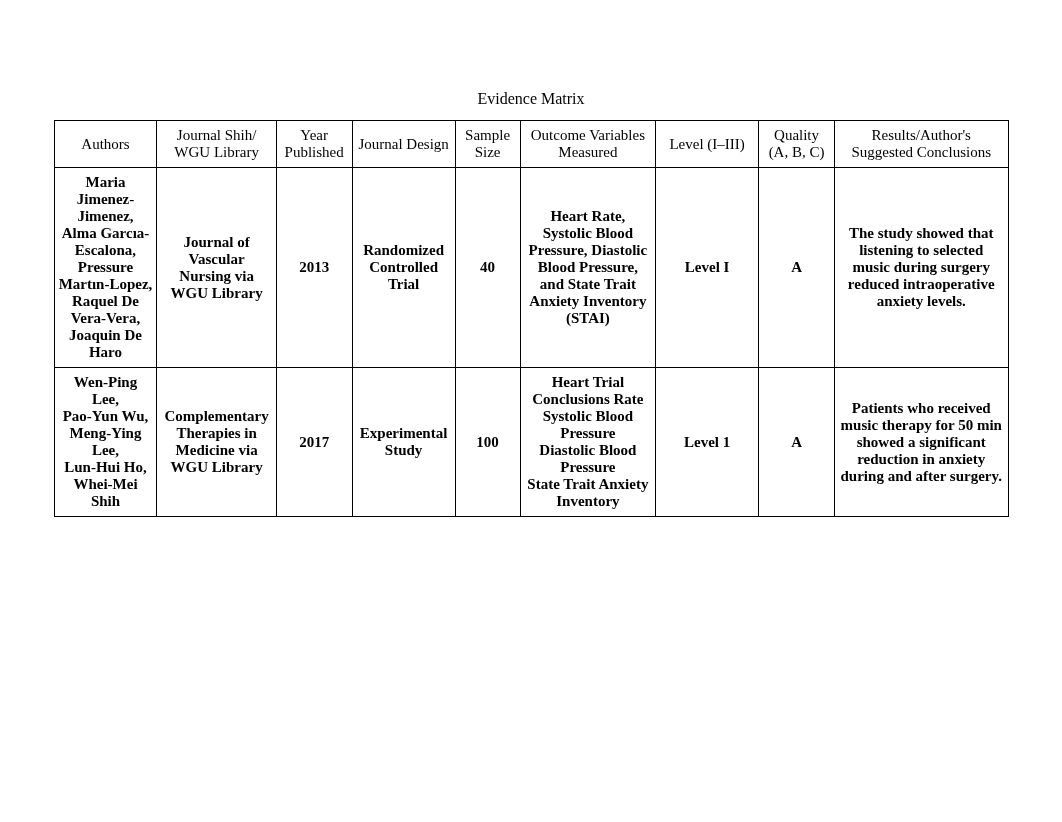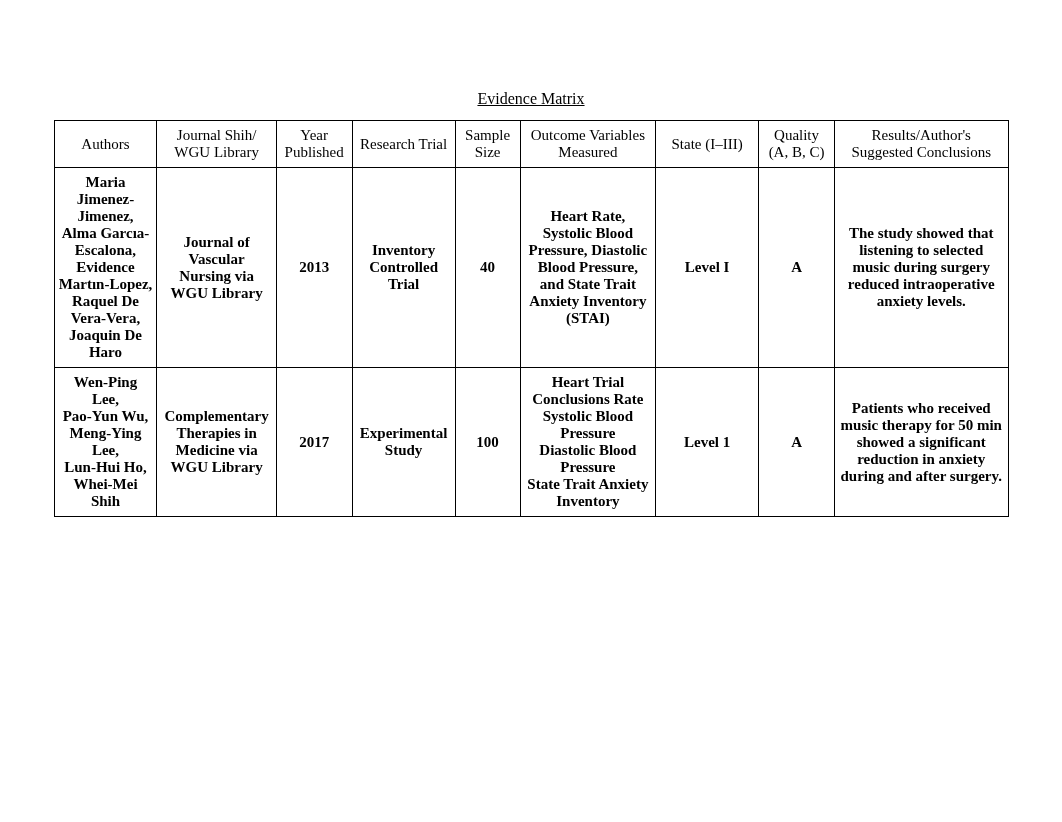--- a/index.html
+++ b/index.html
@@ -9,21 +9,20 @@
     padding: 40px;
     width: 1062px;
     box-sizing: border-box;
     color: #000;
   }
   .title {
     text-align: center;
     font-size: 16px;
     margin-bottom: 12px;
     margin-top: 50px;
-    text-decoration: underline;
   }
   table {
     border-collapse: collapse;
     margin: 0 auto;
     width: 955px;
     table-layout: fixed;
   }
   th, td {
     border: 1px solid #000;
     padding: 6px 4px;
@@ -64,43 +63,43 @@
     <col class="col-results">
   </colgroup>
   <thead>
     <tr>
       <th>Authors</th>
       <th class="cell-lines">
           <span>Journal Shih/</span>
           <span>WGU Library</span>
         </th>
       <th>Year Published</th>
-      <th>Research Trial</th>
+      <th>Journal Design</th>
       <th>Sample Size</th>
       <th>Outcome Variables Measured</th>
-      <th>State (I–III)</th>
+      <th>Level (I–III)</th>
       <th class="cell-lines">
           <span>Quality</span>
           <span>(A, B, C)</span>
         </th>
       <th>Results/Author's Suggested Conclusions</th>
     </tr>
   </thead>
   <tbody>
     <tr>
       <td class="cell-lines">
           <span>Maria Jimenez-Jimenez,</span>
           <span>Alma Garcıa-Escalona,</span>
-          <span>Evidence Martın-Lopez,</span>
+          <span>Pressure Martın-Lopez,</span>
           <span>Raquel De Vera-Vera,</span>
           <span>Joaquin De Haro</span>
         </td>
       <td>Journal of Vascular Nursing via WGU Library</td>
       <td>2013</td>
-      <td>Inventory Controlled Trial</td>
+      <td>Randomized Controlled Trial</td>
       <td>40</td>
       <td>Heart Rate, Systolic Blood Pressure, Diastolic Blood Pressure, and State Trait Anxiety Inventory (STAI)</td>
       <td>Level I</td>
       <td>A</td>
       <td>The study showed that listening to selected music during surgery reduced intraoperative anxiety levels.</td>
     </tr>
     <tr>
       <td class="cell-lines">
           <span>Wen-Ping Lee,</span>
           <span>Pao-Yun Wu,</span>

